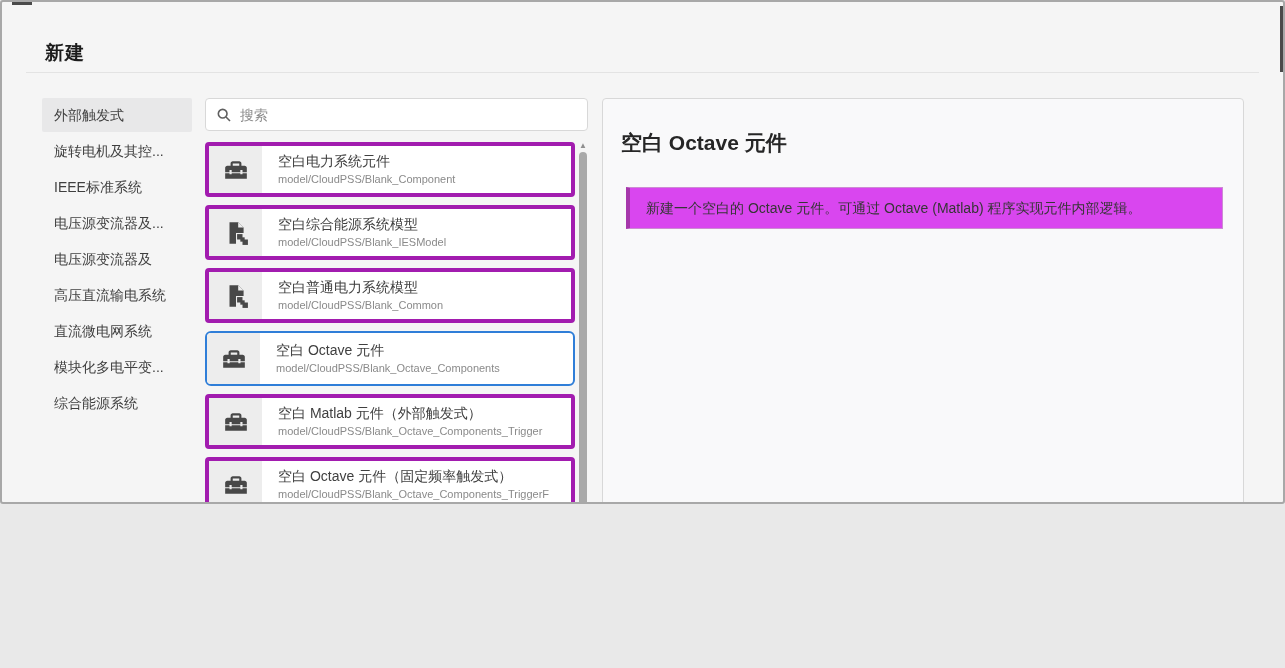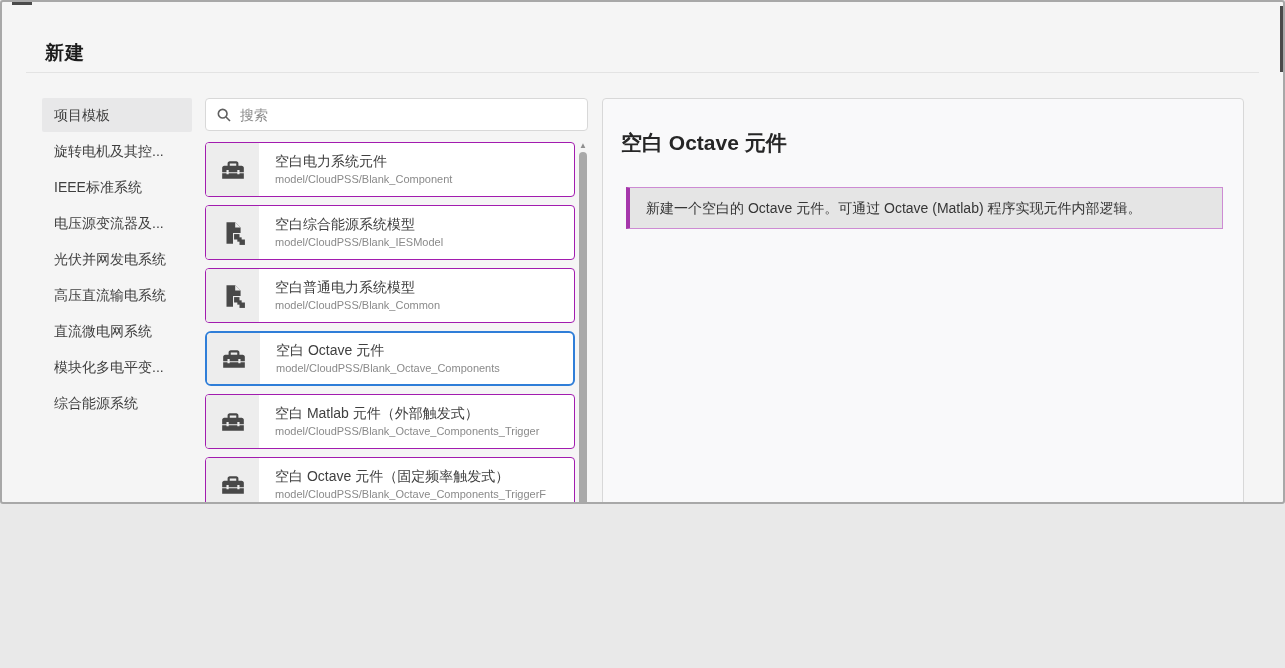--- a/index.html
+++ b/index.html
@@ -25,63 +25,63 @@
   .searchbox { position:absolute; left:203px; top:96px; width:383px; height:33px;
     background:#ffffff; border:1px solid #d8d8d8; border-radius:4px;
     display:flex; align-items:center; padding:0 10px; gap:8px;justify-content:flex-end; }
   .searchbox svg { flex:0 0 auto; }
   .searchbox input { border:none; outline:none; flex:1; font-size:14px; color:#333; background:transparent; font-family:"Liberation Sans",sans-serif; }
   .searchbox input::placeholder { color:#8c8c8c; }
 
   .list-viewport { position:absolute; left:203px; top:140px; width:371px; height:416px; overflow:hidden; }
   .tpl-item { position:relative; width:370px; height:55px; background:#ffffff; border-radius:4px;
     margin-bottom:8px; display:flex; align-items:stretch; overflow:hidden; cursor:pointer;
-    border:1px solid #a21caf; }
+    border:4px solid #a21caf; }
   .tpl-item.selected { border:2px solid #2f7ed8; border-radius:6px; }
   .tpl-icon { width:53px; flex:0 0 53px; background:#ededed; display:flex; align-items:center; justify-content:center; }
   .tpl-texts { flex:1; display:flex; flex-direction:column; justify-content:center; padding-left:16px; overflow:hidden; }
   .tpl-title { font-size:14px; color:#404040; line-height:19px; white-space:nowrap; }
   .tpl-path { font-size:11px; color:#8a8a8a; line-height:16px; white-space:nowrap; }
 
   
   .scrollbar { position:absolute; left:576px; top:140px; width:10px; height:416px; }
   .scroll-arrow { position:absolute; left:0; width:10px; height:8px; color:#8f8f8f; font-size:8px; line-height:8px; text-align:center; }
   .scroll-arrow.up { top:0; }
   .scroll-arrow.down { bottom:0; }
   .scroll-thumb { position:absolute; left:1px; top:10px; width:8px; height:390px; background:#a9a9a9; border-radius:4px; }
 
   
   .detail-panel { position:absolute; left:600px; top:96px; width:642px; height:453px;
     background:#f9f9fa; border:1px solid #d8d8d8; border-radius:4px; }
   .detail-title { position:absolute; left:18px; top:30px; font-size:21px; font-weight:bold; color:#262626; }
   .detail-desc { position:absolute; left:23px; right:20px; top:88px; min-height:41px;
-    background:#e5e5e5; border:1px solid #cd8bd3; border-left:4px solid #a637ab;
+    background:#d946ef; border:1px solid #cd8bd3; border-left:4px solid #a637ab;
     display:flex; align-items:flex-start; padding:10px 16px; font-size:14px; color:#363636; line-height:20px; }
 
   
   .create-btn { position:absolute; left:1167px; top:594px; width:76px; height:33px;
     background:#1371d6; border:none; border-radius:17px; color:#ffffff; font-size:14px; font-weight:bold;
     letter-spacing:1px; cursor:pointer; font-family:"Liberation Sans",sans-serif; }
 </style>
 </head>
 <body>
 
 <div class="dialog">
   <div class="window-artifact-top"></div>
   <div class="window-artifact-right"></div>
 
   <div class="dialog-title">新建</div>
   <div class="divider"></div>
 
   <div class="sidebar">
-    <div class="side-item selected">项目模板</div>
+    <div class="side-item selected">外部触发式</div>
     <div class="side-item">旋转电机及其控...</div>
     <div class="side-item">IEEE标准系统</div>
     <div class="side-item">电压源变流器及...</div>
-    <div class="side-item">光伏并网发电系统</div>
+    <div class="side-item">电压源变流器及</div>
     <div class="side-item">高压直流输电系统</div>
     <div class="side-item">直流微电网系统</div>
     <div class="side-item">模块化多电平变...</div>
     <div class="side-item">综合能源系统</div>
   </div>
 
   <div class="searchbox">
     <svg width="16" height="16" viewBox="0 0 24 24" fill="none" stroke="#5f5f5f" stroke-width="2.4">
       <circle cx="10" cy="10" r="6.5"></circle>
         <line x1="15" y1="15" x2="21" y2="21"></line>

